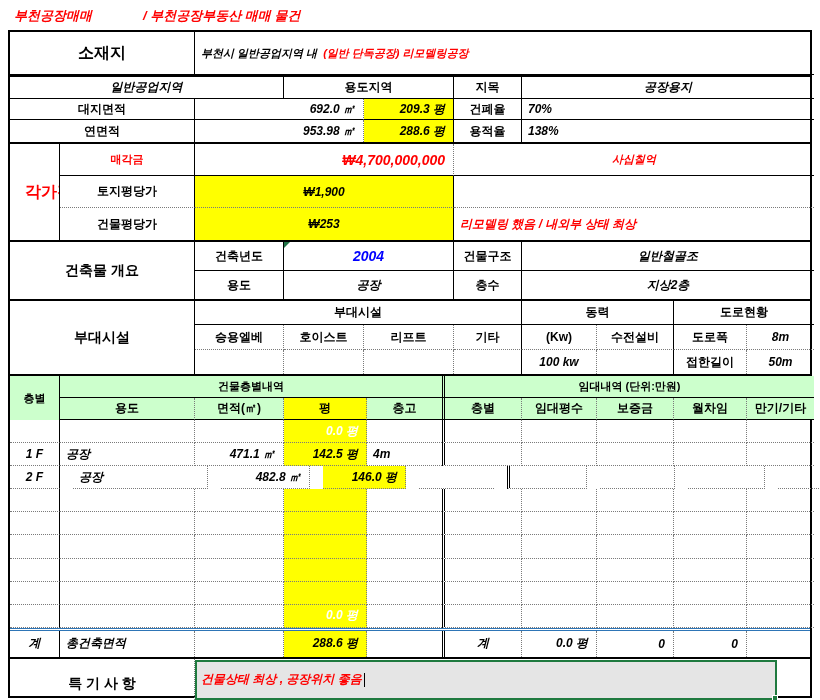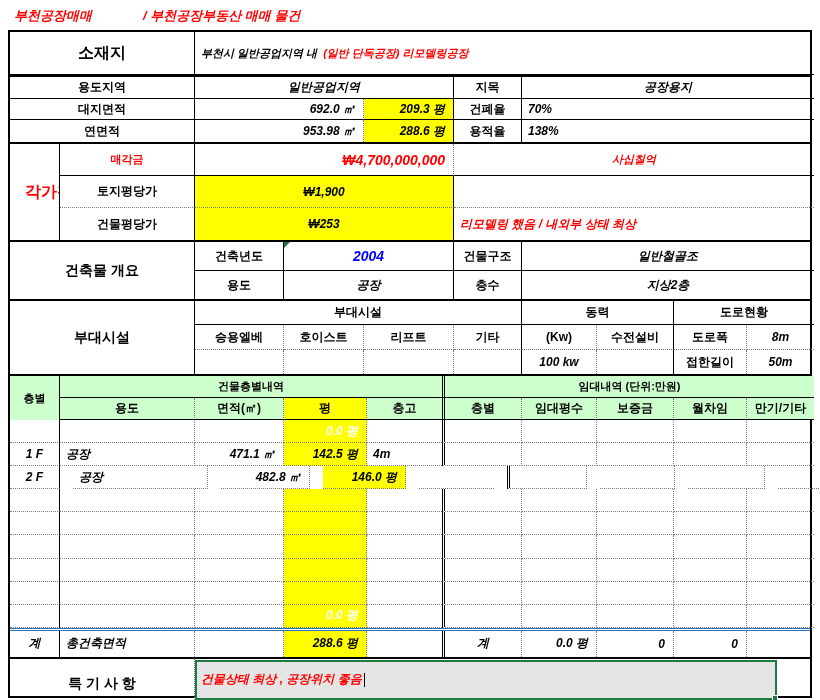--- a/index.html
+++ b/index.html
@@ -46,22 +46,22 @@
 
   <div class="sec gu" style="grid-template-rows:43px;">
     <div class="c br bb fs16 sp2">소재지</div>
     <div class="c l bb i fs13 sp8">
       <span>부천시  일반공업지역 내</span>
       <span class="red" style="margin-left:6px;">(일반 단독공장) 리모델링공장</span>
     </div>
   </div>
 
   <div class="sec gu bt2" style="grid-template-rows:22px 21px 22px;">
+    <div class="c br bb i sp3">일반공업지역</div>
     <div class="c br bb sp2">용도지역</div>
-    <div class="c br bb i sp3">일반공업지역</div>
     <div class="c br bb">지목</div>
     <div class="c bb i sp4">공장용지</div>
 
     <div class="c br bb sp2">대지면적</div>
     <div class="c r brd bb i sp2">692.0 ㎡</div>
     <div class="c r br bb i yel">209.3 평</div>
     <div class="c br bb">건폐율</div>
     <div class="c l bb i sp4">70%</div>
 
     <div class="c br sp2">연면적</div>

